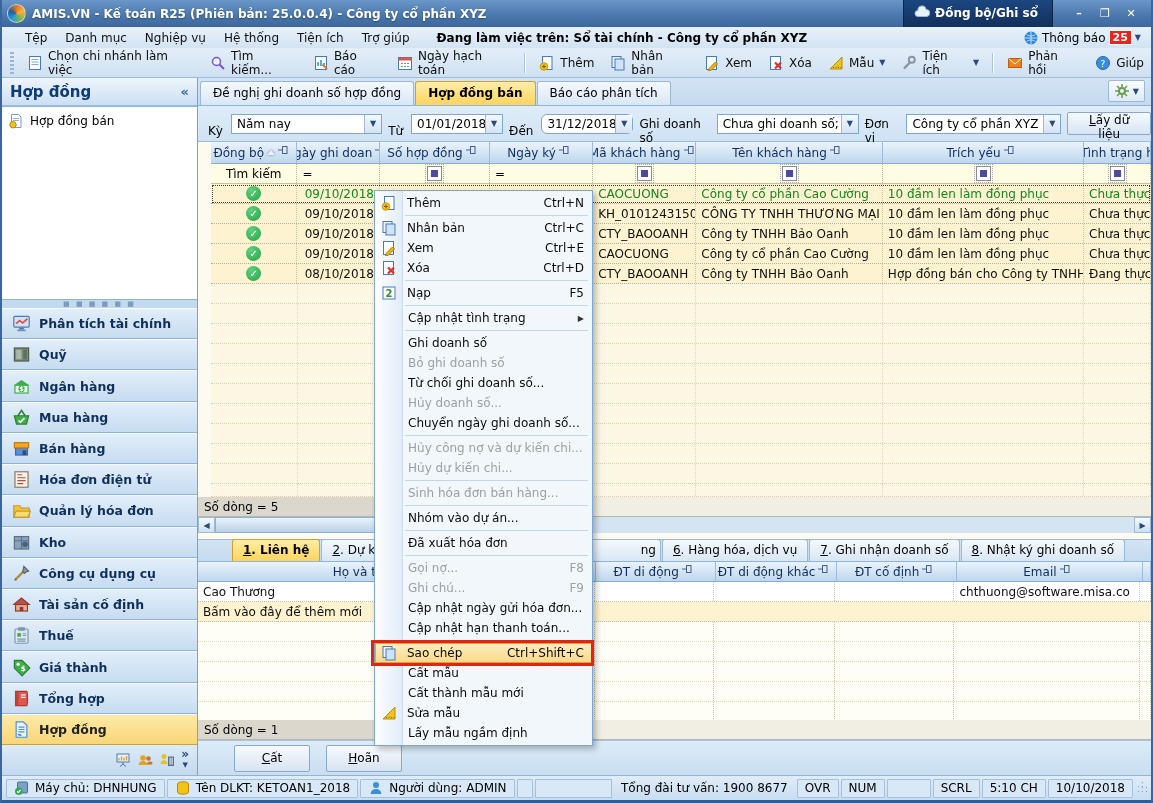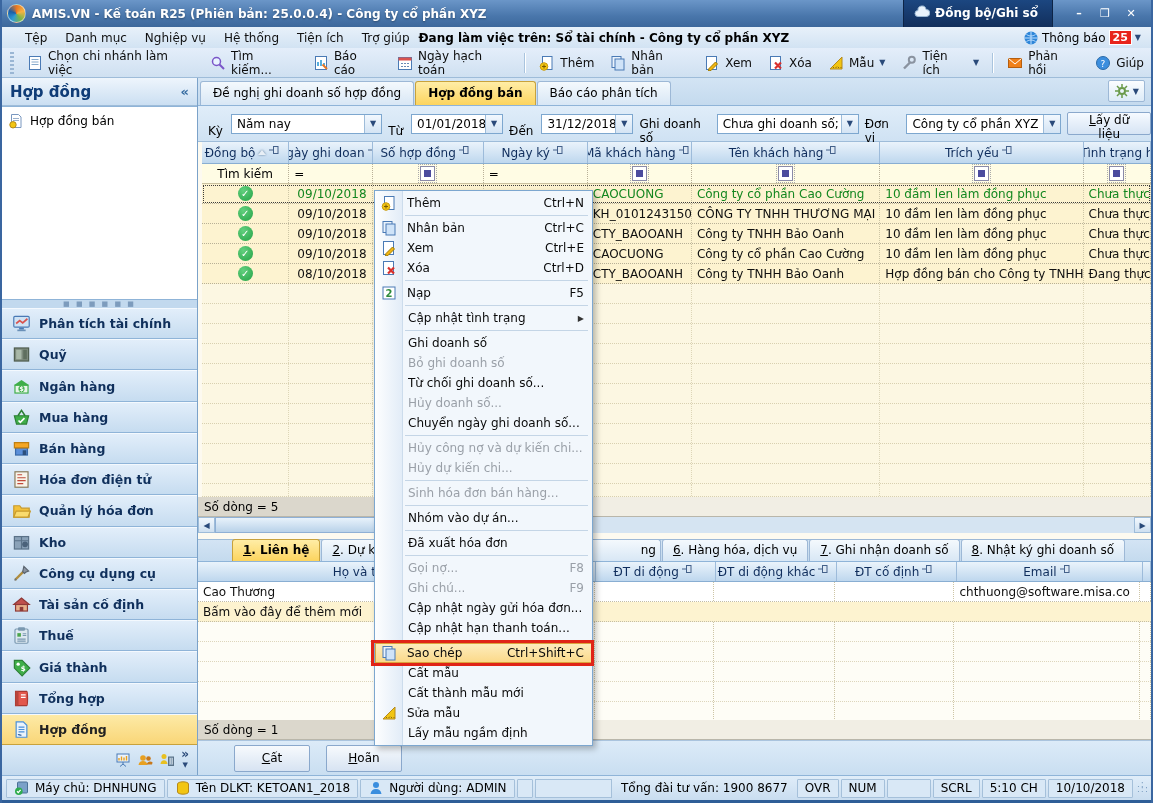--- a/index.html
+++ b/index.html
@@ -18,21 +18,21 @@
   .titlebar .spacer{flex:1;}
   .syncbtn{height:23px;margin-top:-4px;padding:6px 14px 2px 10px;background:linear-gradient(#1d4a86,#122f5c);
     border:1px solid #0d2446;border-top:none;color:#fff;font-weight:bold;display:flex;align-items:center;gap:5px;}
   .winctl{display:flex;gap:2px;margin:0 8px 0 14px;}
   .winbtn{width:24px;height:18px;display:flex;align-items:center;justify-content:center;
     color:#fff;font-size:11px;font-weight:bold;}
   
   .menubar{position:absolute;left:0;top:27px;right:0;height:21px;background:linear-gradient(#e8f1fa,#d2e3f3);
     display:flex;align-items:center;padding-left:14px;box-sizing:border-box;}
   .menuitem{padding:2px 9px;color:#111;}
-  .working{font-weight:bold;color:#000;}
+  .working{font-weight:bold;margin-left:18px;color:#000;}
   .notifyarea{margin-left:auto;display:flex;align-items:center;gap:3px;margin-right:10px;}
   .badge{background:#e8251c;color:#fff;font-weight:bold;font-size:11px;padding:0 3px;border:1px solid #fff;}
   .ddcaret{font-size:8px;color:#2a4a7a;}
   
   .toolbar{position:absolute;left:0;top:48px;right:0;height:30px;background:linear-gradient(#e4eefa,#cfe0f1);
     border-bottom:1px solid #9ebcd9;display:flex;align-items:center;padding-left:8px;box-sizing:border-box;gap:2px;}
   .tbtn{display:flex;align-items:center;gap:5px;padding:3px 7px;border-radius:2px;color:#0c0c0c;}
   .tsep{width:1px;height:20px;background:#a9c4de;border-right:1px solid #fff;margin:0 4px;}
   .gripdots{width:4px;height:22px;margin-right:4px;
     background:repeating-linear-gradient(#9ab6d4 0 2px,transparent 2px 4px);}
@@ -69,21 +69,21 @@
   .filterbar{position:absolute;left:0;top:28px;right:0;height:36px;background:linear-gradient(#e0edf9,#cfe2f3);
     border-bottom:1px solid #9ebcd9;display:flex;align-items:center;padding-left:10px;box-sizing:border-box;gap:6px;}
   .flabel{color:#000;margin-right:2px;margin-top:15px;}
   .combo{height:20px;background:#fff;border:1px solid #7da7cf;display:flex;align-items:center;box-sizing:border-box;}
   .combo .val{flex:1;padding:0 5px;white-space:nowrap;overflow:hidden;}
   .combo .dd{width:16px;height:100%;background:linear-gradient(#f2f8fe,#d4e4f4);border-left:1px solid #9ebcd9;
     display:flex;align-items:center;justify-content:center;font-size:8px;color:#2a4a7a;}
   .loadbtn{height:23px;padding:0 12px;background:linear-gradient(#f6faff,#d6e4f4);border:1px solid #8aa8cc;
     border-radius:2px;color:#000;font-size:12px;font-family:inherit;}
   
-  .ghead,.gsearch,.grow{position:absolute;left:4px;right:0;display:flex;box-sizing:border-box;}
+  .ghead,.gsearch,.grow{position:absolute;left:13px;right:0;display:flex;box-sizing:border-box;}
   .ghead{top:64px;height:22px;background:linear-gradient(#eaf3fb,#bed7ee);border-bottom:1px solid #89aed2;}
   .hcell{display:flex;align-items:center;justify-content:center;gap:3px;border-right:1px solid #9dbbda;
     color:#0f2d5c;box-sizing:border-box;overflow:hidden;white-space:nowrap;}
   .gsearch{top:86px;height:20px;background:#fffce4;border-bottom:1px solid #c9c09f;}
   .scell{display:flex;align-items:center;border-right:1px dotted #b9b098;box-sizing:border-box;
     padding-left:5px;color:#000;overflow:hidden;}
   .scell.center{justify-content:center;padding-left:0;}
   .fcheck{width:13px;height:13px;border:1px solid #8a8aa8;background:#fff;display:flex;align-items:center;justify-content:center;outline:1px dotted #aaa;outline-offset:1px;}
   .fcheck i{width:7px;height:7px;background:#4b4b9e;}
   .grow{height:20px;background:#fdf3d0;border-bottom:1px dotted #b8b096;}
@@ -529,21 +529,21 @@
       <div class="combo" style="width:172px;">
         <span class="val">Năm nay</span>
           <span class="dd">▼</span>
       </div>
       <span class="flabel">Từ</span>
       <div class="combo" style="width:92px;text-align:right;">
         <span class="val">01/01/2018</span>
           <span class="dd">▼</span>
       </div>
       <span class="flabel">Đến</span>
-      <div class="combo" style="width:92px;">
+      <div class="combo" style="width:92px;border-radius:6px;">
         <span class="val">31/12/2018</span>
           <span class="dd">▼</span>
       </div>
       <span class="flabel">Ghi doanh số</span>
       <div class="combo" style="width:142px;">
         <span class="val">Chưa ghi doanh số;</span>
           <span class="dd">▼</span>
       </div>
       <span class="flabel">Đơn vị</span>
       <div class="combo" style="width:158px;">

